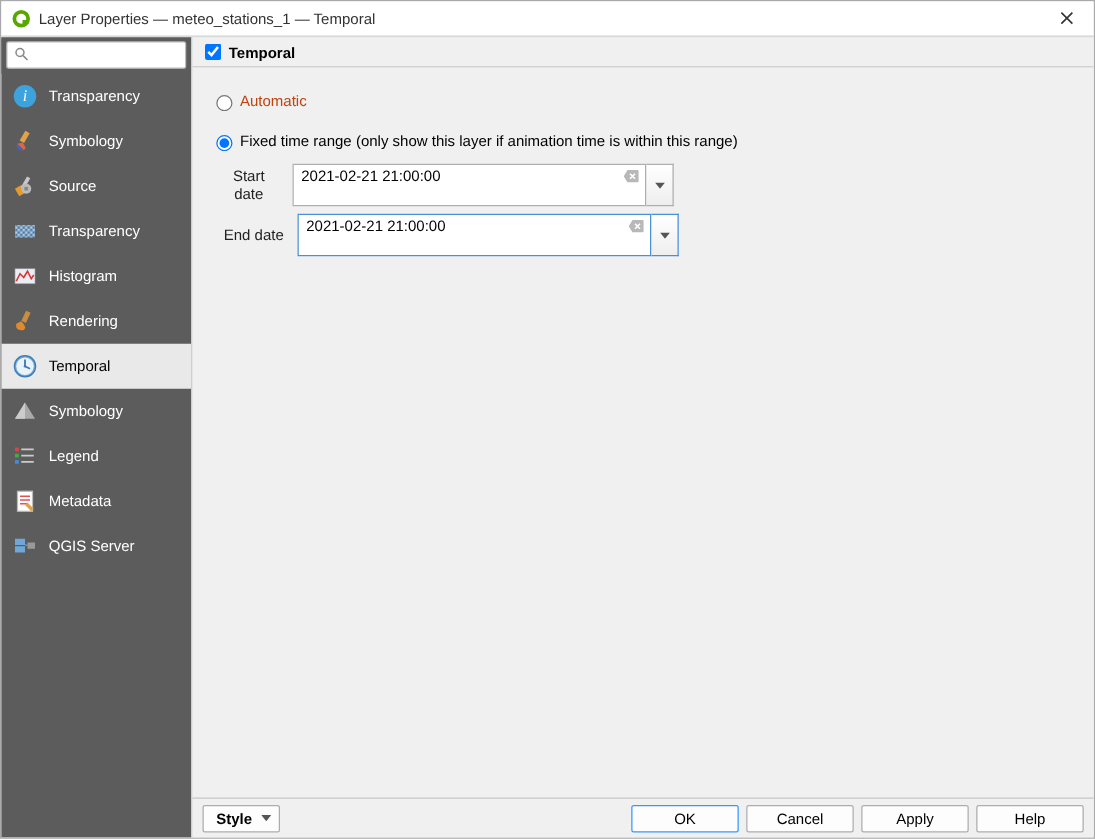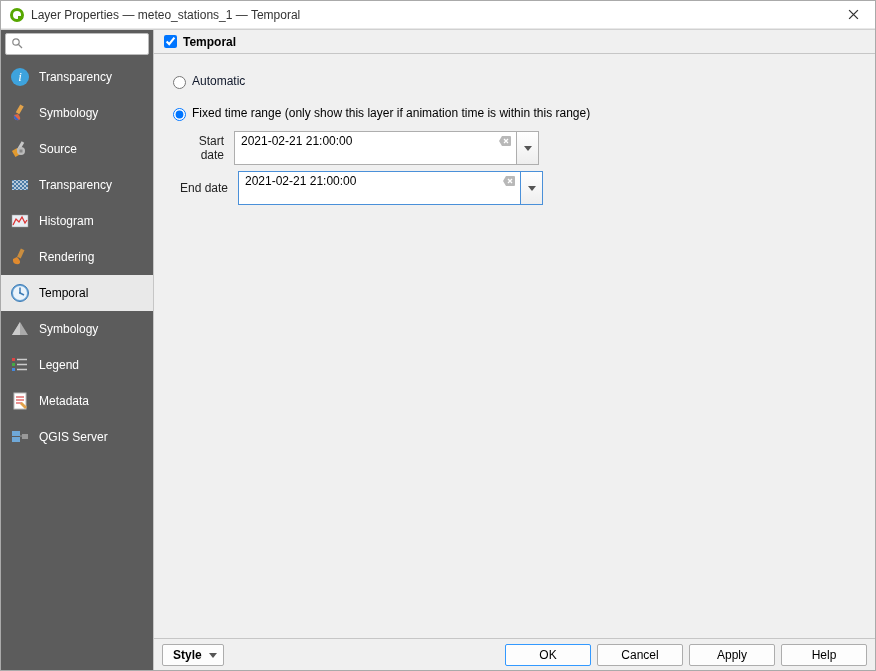--- a/index.html
+++ b/index.html
@@ -132,21 +132,21 @@
   .radio-row input { margin-right:6px; }
   .radio-row.enabled { color:#000;margin-top:16px; }
 
   .form-row {
     display:flex;
     align-items:center;
     margin:6px 0;
   }
   .form-row .label {
     width:60px;
-    text-align:right;
+    text-align:center;
     padding-right:10px;
     color:#222;
   }
   .date-field {
     display:flex;
     align-items:stretch;
     height:34px;
   }
   .date-input {
     width:283px;
@@ -378,21 +378,21 @@
 
     <div class="header">
       <input type="checkbox" checked="" style="">
       <span>Temporal</span>
     </div>
 
     <div class="panel">
 
       <div class="radio-row">
         <input type="radio" name="mode" style="">
-        <span style="color:#0f172a;">Automatic</span>
+        <span style="color:#c2410c;">Automatic</span>
       </div>
 
       <div class="radio-row enabled">
         <input type="radio" name="mode" checked="" style="">
         <span>Fixed time range (only show this layer if animation time is within this range)</span>
       </div>
 
       <div class="form-row" style="margin-left:6px;">
         <span class="label">Start date</span>
         <div class="date-field">

